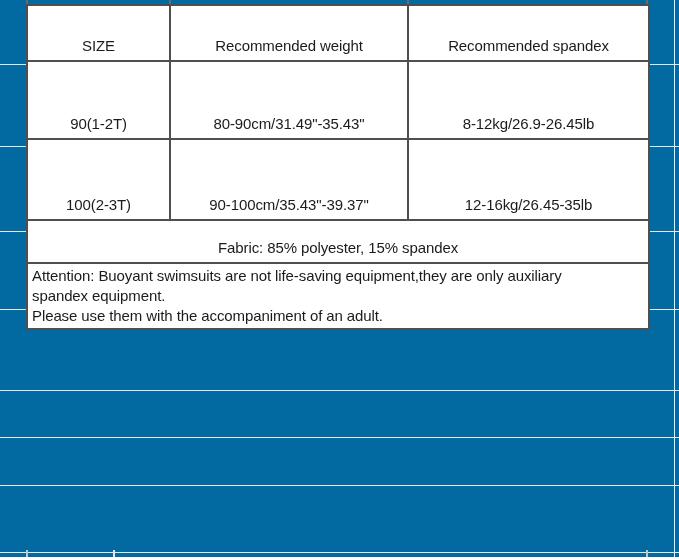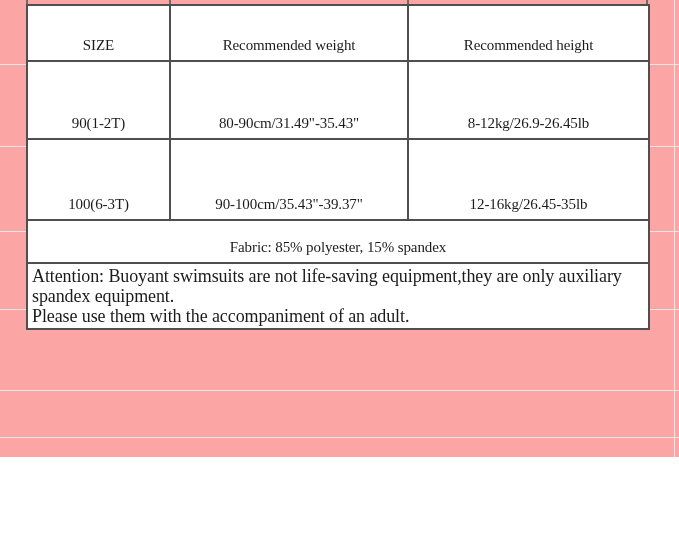--- a/index.html
+++ b/index.html
@@ -3,24 +3,24 @@
 <meta charset="utf-8">
 <style>
   html, body {
     margin: 0;
     padding: 0;
     background: #ffffff;
   }
   .canvas {
     position: relative;
     width: 679px;
-    height: 457px;
-    background: #fca5a5;
+    height: 557px;
+    background: #0369a1;
     overflow: hidden;
-    font-family: Liberation Serif, serif;
+    font-family: Liberation Sans, sans-serif;
     color: #1b1b1b;
   }
   
   .grid-h {
     position: absolute;
     left: 0;
     width: 679px;
     height: 1px;
     background: #e7e7e7;
   }
@@ -77,21 +77,21 @@
   tr.row-att     { height: 61px; }
   tr.row-att td {
     text-align: left;
     vertical-align: top;
     padding: 2px 4px 2px 4px;
   }
   .att-line {
     display: block;
     white-space: nowrap;
     line-height: 20px;
-    font-size: 18px;
+    font-size: 15px;
   }
 </style>
 </head>
 <body>
 
 <div class="canvas">
 
   <div class="grid-h" style="top:64px"></div>
   <div class="grid-h" style="top:146px"></div>
   <div class="grid-h" style="top:231px"></div>
@@ -114,29 +114,29 @@
   <table class="size-chart">
     <colgroup>
       <col style="width:143px">
       <col style="width:238px">
       <col style="width:241px">
     </colgroup>
     <tbody>
       <tr class="row-header">
         <th>SIZE</th>
         <th>Recommended weight</th>
-        <th>Recommended height</th>
+        <th>Recommended spandex</th>
       </tr>
       <tr class="row-1">
         <td>90(1-2T)</td>
         <td>80-90cm/31.49"-35.43"</td>
         <td>8-12kg/26.9-26.45lb</td>
       </tr>
       <tr class="row-2">
-        <td>100(6-3T)</td>
+        <td>100(2-3T)</td>
         <td>90-100cm/35.43"-39.37"</td>
         <td>12-16kg/26.45-35lb</td>
       </tr>
       <tr class="row-fabric">
         <td colspan="3">Fabric: 85% polyester, 15% spandex</td>
       </tr>
       <tr class="row-att">
         <td colspan="3">
           <span class="att-line">Attention: Buoyant swimsuits are not life-saving equipment,they are only auxiliary</span>
           <span class="att-line">spandex equipment.</span>

